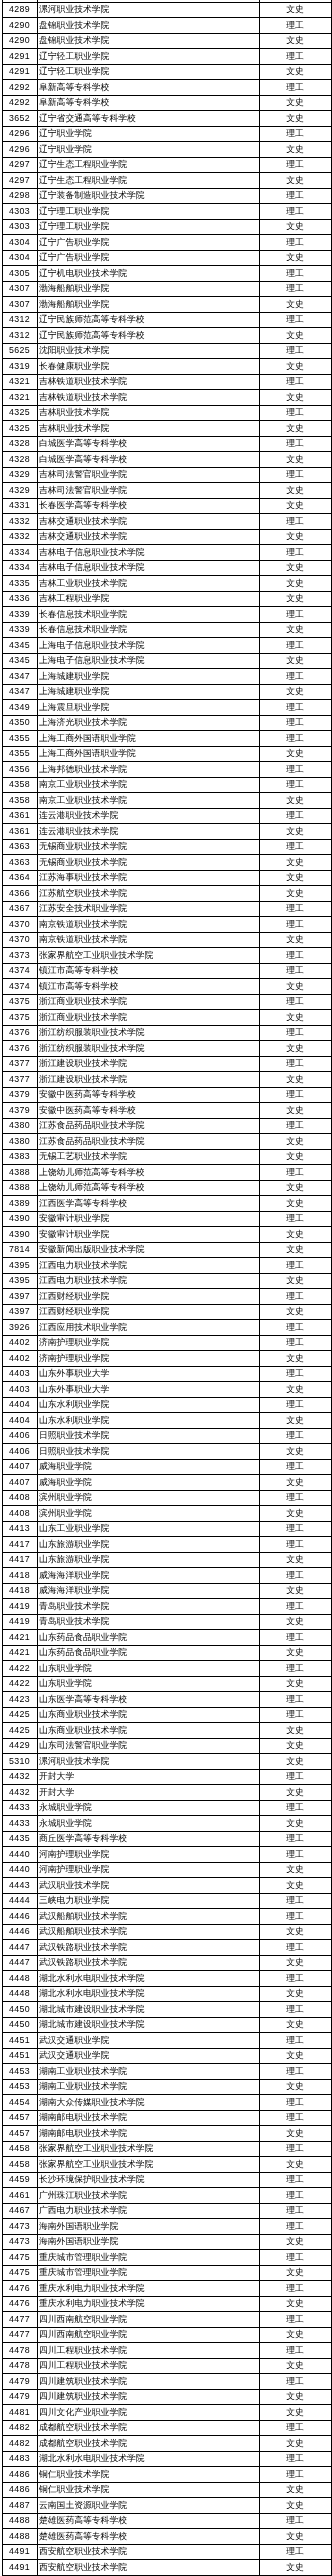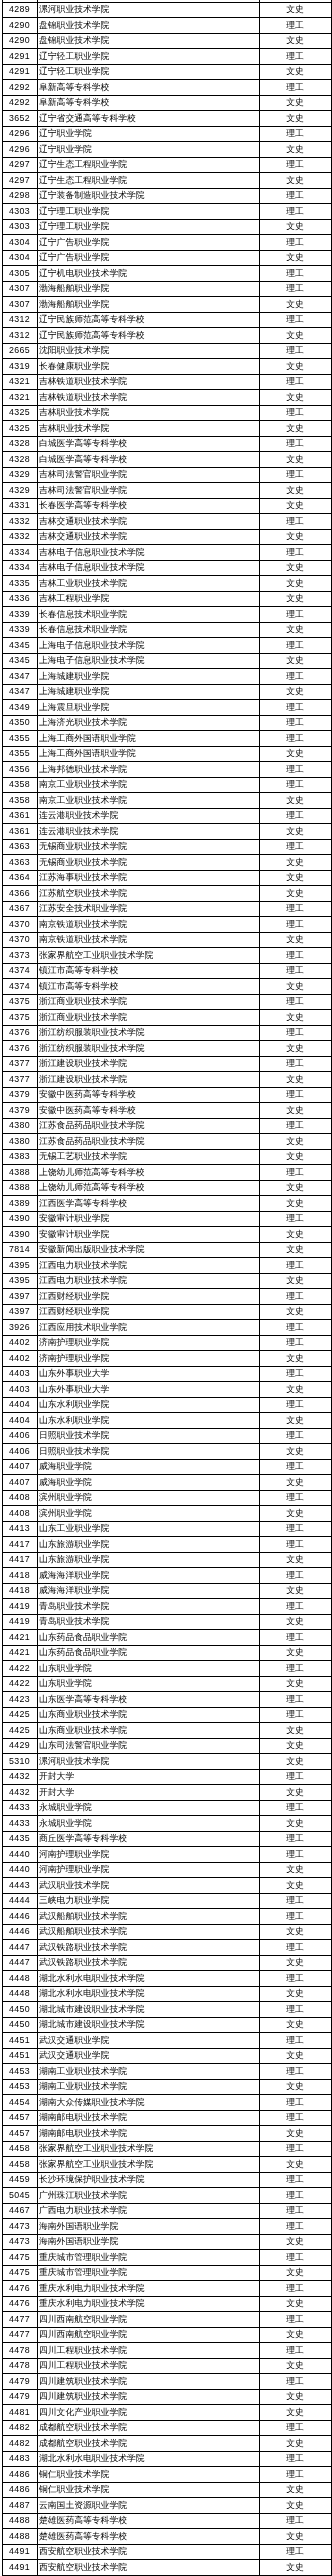--- a/index.html
+++ b/index.html
@@ -157,21 +157,21 @@
     <div class="c c3">理工</div>
   </div>
 
   <div class="row">
     <div class="c c1">4312</div>
     <div class="c c2">辽宁民族师范高等专科学校</div>
     <div class="c c3">文史</div>
   </div>
 
   <div class="row">
-    <div class="c c1">2665</div>
+    <div class="c c1">5625</div>
     <div class="c c2">沈阳职业技术学院</div>
     <div class="c c3">理工</div>
   </div>
 
   <div class="row">
     <div class="c c1">4319</div>
     <div class="c c2">长春健康职业学院</div>
     <div class="c c3">文史</div>
   </div>
 
@@ -871,21 +871,21 @@
     <div class="c c3">文史</div>
   </div>
 
   <div class="row">
     <div class="c c1">4459</div>
     <div class="c c2">长沙环境保护职业技术学院</div>
     <div class="c c3">理工</div>
   </div>
 
   <div class="row">
-    <div class="c c1">5045</div>
+    <div class="c c1">4461</div>
     <div class="c c2">广州珠江职业技术学院</div>
     <div class="c c3">理工</div>
   </div>
 
   <div class="row">
     <div class="c c1">4467</div>
     <div class="c c2">广西电力职业技术学院</div>
     <div class="c c3">理工</div>
   </div>
 

